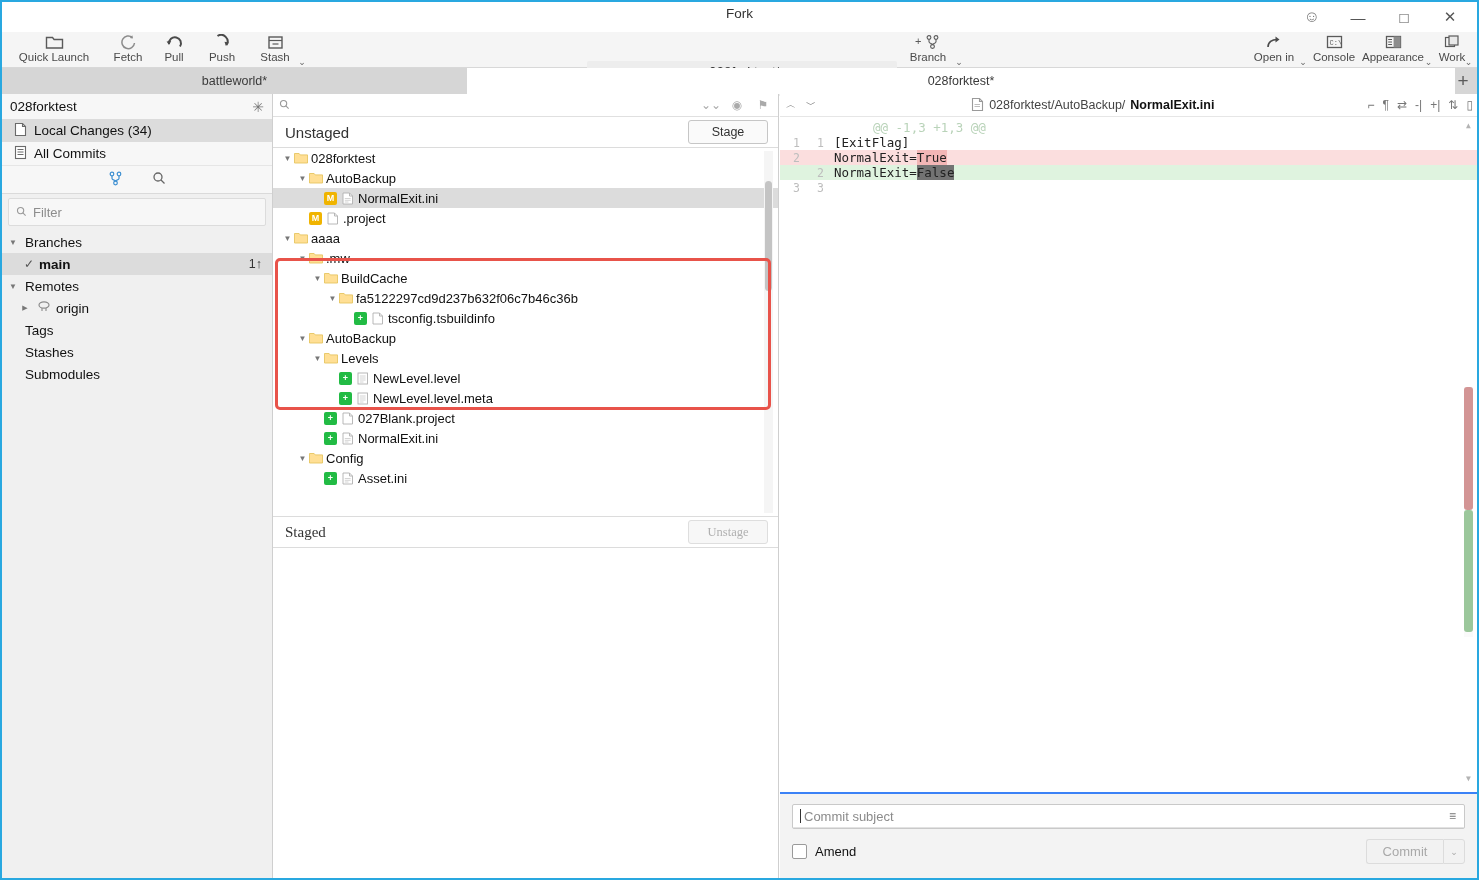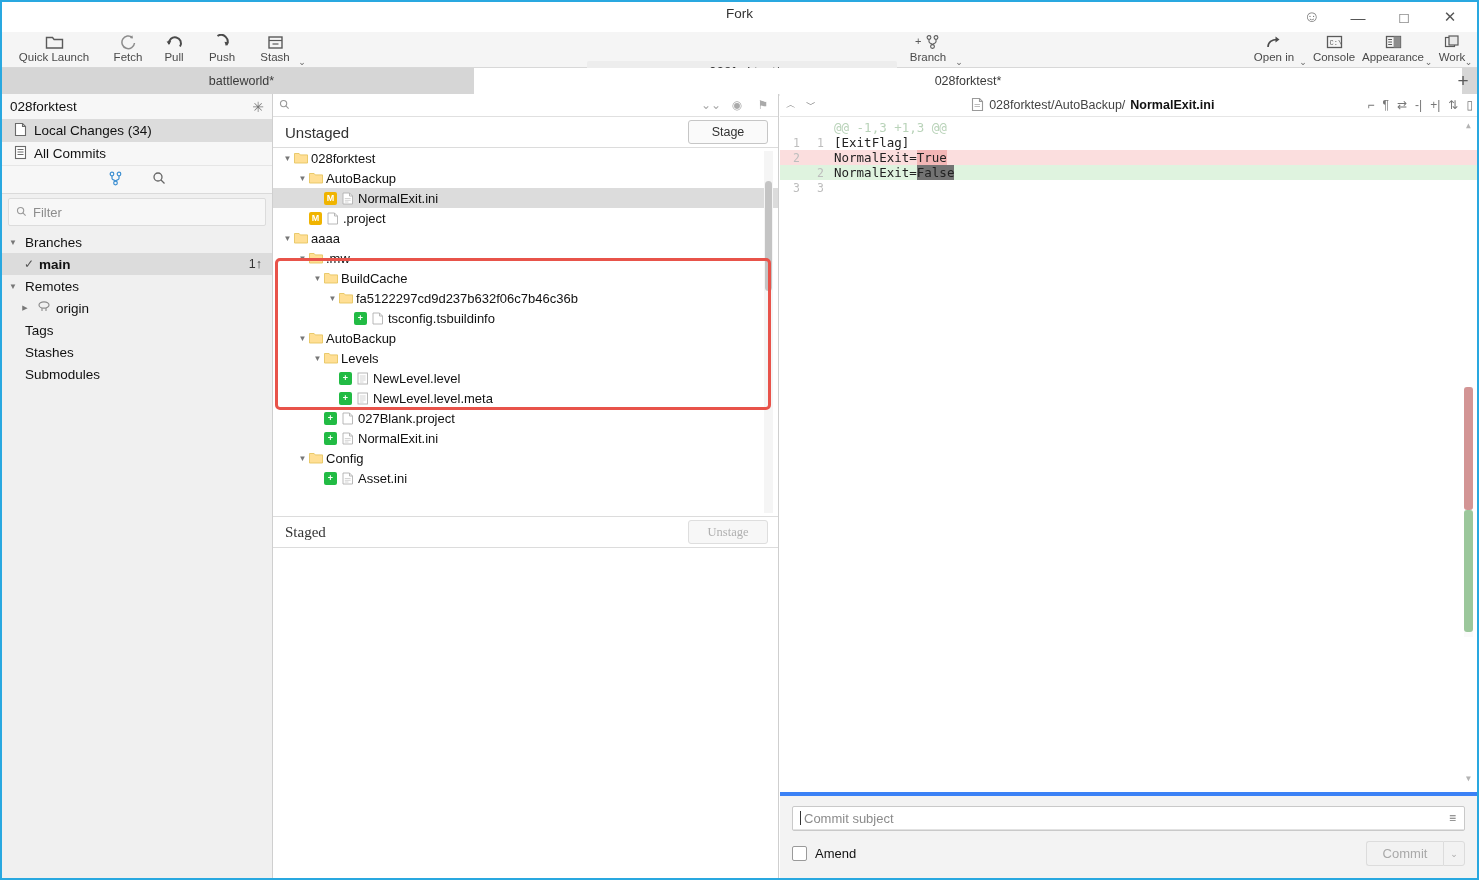--- a/index.html
+++ b/index.html
@@ -33,21 +33,21 @@
   .reposel{position:absolute;left:585px;top:29px;width:310px;height:35px;background:#ededed;border-radius:2px;display:flex;align-items:center;cursor:default;}
   .reposel .hamb{width:22px;margin-left:6px;display:flex;flex-direction:column;gap:2px;}
   .reposel .hamb i{display:block;height:1.5px;background:#9a9a9a;border-radius:1px;}
   .reposel .mid{flex:1;text-align:center;line-height:14px;}
   .reposel .rname{font-size:13.5px;color:#333;}
   .reposel .rbranch{font-size:12px;color:#444;display:flex;align-items:center;justify-content:center;gap:3px;}
   .reposel .rcount{font-size:12.5px;color:#333;margin-right:9px;white-space:nowrap;}
 
   
   .tabbar{position:absolute;left:0;top:66px;width:1475px;height:26px;background:#d6d6d6;box-sizing:border-box;}
-  .tab{position:absolute;top:0;height:26px;display:flex;align-items:center;justify-content:center;font-size:12.5px;color:#3a3a3a;cursor:default;box-sizing:border-box;margin-left:7px;}
+  .tab{position:absolute;top:0;height:26px;display:flex;align-items:center;justify-content:center;font-size:12.5px;color:#3a3a3a;cursor:default;box-sizing:border-box;}
   .tab.inactive{background:#d6d6d6;}
   .tab.active{background:#ffffff;}
   .tabplus{position:absolute;right:2px;top:0;width:24px;height:26px;display:flex;align-items:center;justify-content:center;font-size:19px;color:#5a5a5a;cursor:default;}
 
   
   .sidebar{position:absolute;left:0;top:92px;width:271px;height:786px;background:#f0f0f0;border-right:1px solid #cfcfcf;box-sizing:border-box;}
   .sb-head{height:25px;display:flex;align-items:center;padding:0 8px;font-size:13.5px;color:#111;justify-content:space-between;}
   .sb-item{height:23px;display:flex;align-items:center;padding-left:12px;font-size:13.5px;color:#111;gap:7px;cursor:default;background:#f7f7f7;}
   .sb-item.sel{background:#dcdcdc;align-items:center;}
   .sb-tools{height:27px;display:flex;align-items:center;justify-content:center;gap:30px;background:#f7f7f7;border-bottom:1px solid #dadada;border-top:1px solid #e6e6e6;}
@@ -82,27 +82,27 @@
   .right{position:absolute;left:778px;top:92px;width:697px;height:786px;background:#fff;box-sizing:border-box;}
   .diffhdr{height:22px;display:flex;align-items:center;border-bottom:1px solid #e6e6e6;padding:0 4px;gap:6px;font-size:12.5px;color:#333;}
   .diffhdr .navb{width:14px;text-align:center;color:#666;font-size:10px;cursor:default;}
   .diffpath{flex:1;display:flex;align-items:center;justify-content:center;gap:5px;color:#444;}
   .diffpath b{color:#111;font-weight:bold;}
   .diffhdr .tools{display:flex;align-items:center;gap:8px;color:#777;font-size:12px;}
   .diffbody{position:relative;height:674px;overflow:hidden;background:#fff;font-family:"DejaVu Sans Mono", monospace;font-size:12.5px;}
   .dline{height:15px;display:flex;align-items:center;white-space:pre;}
   .dnum{width:20px;text-align:right;padding-right:4px;color:#bdbdbd;font-size:11.5px;flex:0 0 20px;}
   .dtxt{padding-left:6px;flex:1;color:#222;}
-  .dline.hunk .dtxt{color:#b9d3b9;}
+  .dline.hunk .dtxt{color:#b9d3b9;margin-left:39px;}
   .dline.del{background:#fbdede;}
   .dline.add{background:#dff3df;}
   .dchip-del{background:#f3b6b6;}
   .dchip-add{background:#737373;}
 
-  .commitarea{position:absolute;left:0;bottom:0;width:697px;height:88px;background:#f3f3f3;border-top:4px solid #3b82f6;box-sizing:border-box;padding:10px 12px 0 12px;}
+  .commitarea{position:absolute;left:0;bottom:0;width:697px;height:88px;background:#f3f3f3;border-top:2px solid #3b82f6;box-sizing:border-box;padding:10px 12px 0 12px;}
   .msgbox{border:1px solid #c9c9c9;border-radius:2px;background:#fff;}
   .msgsub{height:22px;display:flex;align-items:center;padding:0 8px;color:#8b8b8b;font-size:13px;border-bottom:1px solid #e2e2e2;position:relative;}
   .msgsub .caretbar{position:absolute;left:7px;top:4px;width:1px;height:14px;background:#333;}
   .msgdesc{height:22px;display:flex;align-items:center;padding:0 8px;color:#8b8b8b;font-size:13px;}
   .commitrow{margin-top:10px;display:flex;align-items:center;}
   .cbx{width:13px;height:13px;border:1px solid #9a9a9a;background:#fff;border-radius:2px;margin-right:8px;}
   .commitbtn{margin-left:auto;display:flex;align-items:center;}
   .commitbtn .main{width:76px;height:23px;border:1px solid #dcdcdc;border-right:none;border-radius:3px 0 0 3px;background:#f2f2f2;color:#a9a9a9;font-size:13px;display:flex;align-items:center;justify-content:center;}
   .commitbtn .drop{width:20px;height:23px;border:1px solid #dcdcdc;border-radius:0 3px 3px 0;background:#f2f2f2;color:#a9a9a9;font-size:9px;display:flex;align-items:center;justify-content:center;}
 

